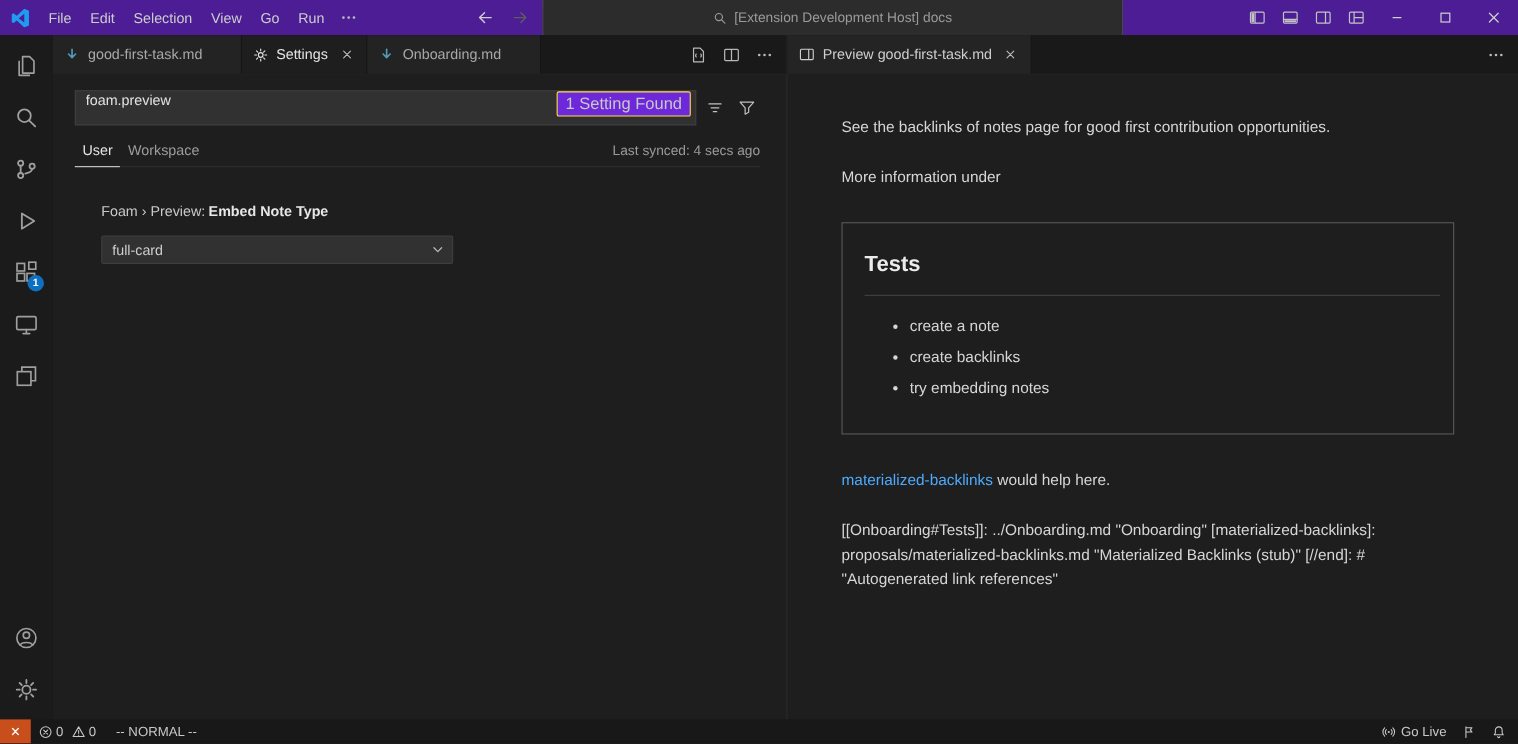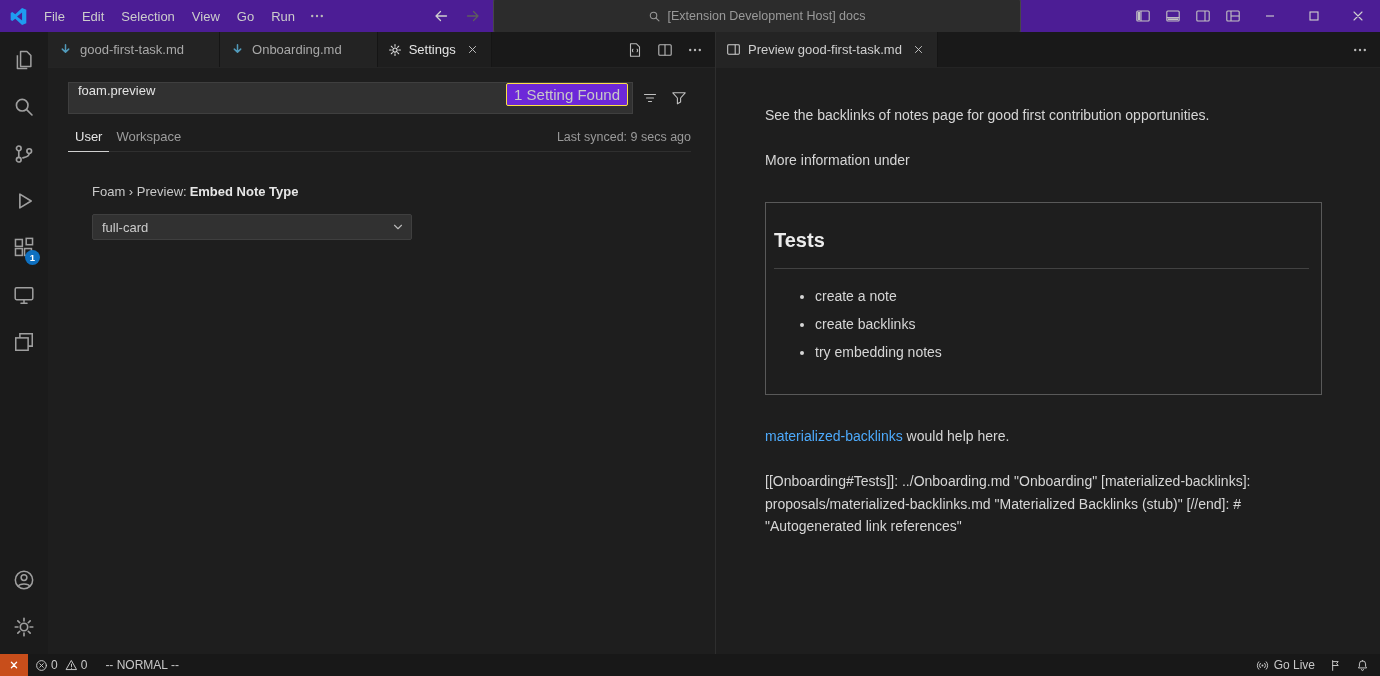--- a/index.html
+++ b/index.html
@@ -56,21 +56,21 @@
   .setting-item{margin:32px 24px 0 44px}
   .setting-label{font-size:13px;color:#c9c9c9}
   .setting-label .name{font-weight:700;color:#e7e7e7;margin-left:3px}
   .setting-select{margin-top:15px;width:320px;height:26px;background:#313131;border:1px solid #3f3f3f;border-radius:2px;display:flex;align-items:center;justify-content:space-between;padding:0 6px 0 9px;color:#cccccc;font-size:13px}
 
   
   .md-preview{flex:1;overflow:hidden;padding:14px 58px 20px 49px;color:#d6d6d6;font-size:14px;line-height:1.5}
   .md-preview h1{font-size:26px;font-weight:700;color:#ececec;padding-bottom:10px;border-bottom:1px solid #424242;margin-top:8px;letter-spacing:.2px}
   .p1{margin-top:23px}
   .p2{margin-top:24px}
-  .embed-card{margin-top:31px;border:1px solid #595959;padding:2px 12px 24px 8px}
+  .embed-card{margin-top:31px;border:1px solid #595959;padding:2px 12px 24px 20px}
   .embed-card h2{font-size:20px;font-weight:700;color:#ececec;margin-top:20px;padding-bottom:13px;border-bottom:1px solid #424242}
   .embed-card ul{margin-top:17px;padding-left:41px}
   .embed-card li{margin-bottom:7px}
   .link-para{margin-top:31px}
   .md-link{color:#4daafc;text-decoration:none;cursor:pointer}
   .refs-para{margin-top:23px;line-height:1.62}
 
   
   .statusbar{height:22px;flex:none;background:#181818;display:flex;align-items:center;font-size:12px;color:#c8c8c8}
   .sb-remote{height:100%;background:#c84e1b;color:#fff;display:flex;align-items:center;padding:0 7px}
@@ -244,42 +244,42 @@
                 <path d="M8 3v7.4M4.6 7.6 8 11l3.4-3.4"></path>
               </svg>
           </span>
           <span>good-first-task.md</span>
           <span class="tab-close hidden">
             <svg width="13" height="13" viewBox="0 0 16 16" stroke="currentColor" stroke-width="1.2" stroke-linecap="round">
                 <path d="m4.2 4.2 7.6 7.6M11.8 4.2l-7.6 7.6"></path>
               </svg>
           </span>
         </div>
-        <div class="tab">
-          <span>
-            <svg width="15" height="15" viewBox="0 0 16 16" fill="none" stroke="#519aba" stroke-width="1.6" stroke-linecap="round" stroke-linejoin="round">
-                <path d="M8 3v7.4M4.6 7.6 8 11l3.4-3.4"></path>
-              </svg>
-          </span>
-          <span>Onboarding.md</span>
-          <span class="tab-close hidden">
-            <svg width="13" height="13" viewBox="0 0 16 16" stroke="currentColor" stroke-width="1.2" stroke-linecap="round">
-                <path d="m4.2 4.2 7.6 7.6M11.8 4.2l-7.6 7.6"></path>
-              </svg>
-          </span>
-        </div>
         <div class="tab active">
           <span>
             <svg width="14" height="14" viewBox="0 0 16 16" fill="none" stroke="currentColor" stroke-width="1.2" stroke-linecap="round">
                 <circle cx="8" cy="8" r="2.4"></circle>
                 <path d="M8 1.8v1.9M8 12.3v1.9M1.8 8h1.9M12.3 8h1.9M3.7 3.7l1.3 1.3M11 11l1.3 1.3M12.3 3.7 11 5M5 11l-1.3 1.3"></path>
               </svg>
           </span>
           <span>Settings</span>
           <span class="tab-close">
+            <svg width="13" height="13" viewBox="0 0 16 16" stroke="currentColor" stroke-width="1.2" stroke-linecap="round">
+                <path d="m4.2 4.2 7.6 7.6M11.8 4.2l-7.6 7.6"></path>
+              </svg>
+          </span>
+        </div>
+        <div class="tab">
+          <span>
+            <svg width="15" height="15" viewBox="0 0 16 16" fill="none" stroke="#519aba" stroke-width="1.6" stroke-linecap="round" stroke-linejoin="round">
+                <path d="M8 3v7.4M4.6 7.6 8 11l3.4-3.4"></path>
+              </svg>
+          </span>
+          <span>Onboarding.md</span>
+          <span class="tab-close hidden">
             <svg width="13" height="13" viewBox="0 0 16 16" stroke="currentColor" stroke-width="1.2" stroke-linecap="round">
                 <path d="m4.2 4.2 7.6 7.6M11.8 4.2l-7.6 7.6"></path>
               </svg>
           </span>
         </div>
         <div class="tab-actions">
           <span class="icon-btn action-btn">
             <svg width="16" height="16" viewBox="0 0 16 16" fill="none" stroke="currentColor" stroke-width="1.1" stroke-linejoin="round">
                 <path d="M3.5 1.8h6l3 3v9.4h-9z"></path>
                 <path d="M6.3 7c-.9.3-.9 1-.9 1.5s0 1.2.9 1.5M9.7 7c.9.3.9 1 .9 1.5s0 1.2-.9 1.5"></path>
@@ -314,21 +314,21 @@
           </span>
           <span class="icon-btn search-tool">
             <svg width="16" height="16" viewBox="0 0 16 16" fill="none" stroke="currentColor" stroke-width="1.1" stroke-linejoin="round">
                 <path d="M1.8 2.8h12.4L9.6 8v4.1l-3.2 1.7V8z"></path>
               </svg>
           </span>
         </div>
         <div class="scope-row">
           <span class="scope active">User</span>
           <span class="scope">Workspace</span>
-          <span class="last-synced">Last synced: 9 secs ago</span>
+          <span class="last-synced">Last synced: 4 secs ago</span>
         </div>
         <div class="setting-item">
           <div class="setting-label">
             <span class="cat">Foam › Preview:</span><span class="name">Embed Note Type</span>
           </div>
           <div class="setting-select">
             <span>full-card</span>
             <span class="icon-btn">
               <svg width="14" height="14" viewBox="0 0 16 16" fill="none" stroke="currentColor" stroke-width="1.3" stroke-linecap="round" stroke-linejoin="round">
                   <path d="m4 6 4 4 4-4"></path>

